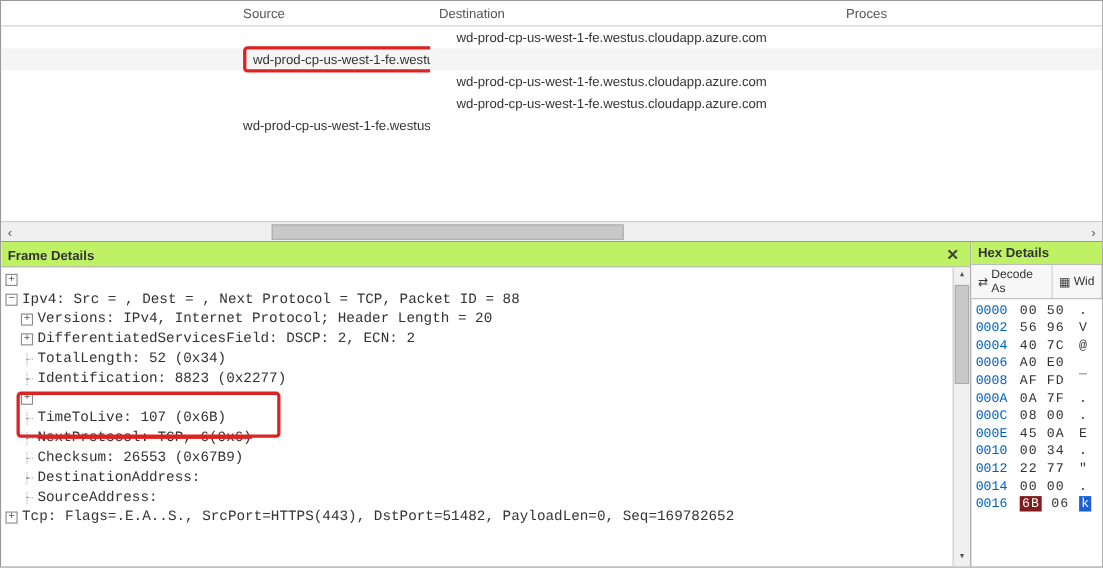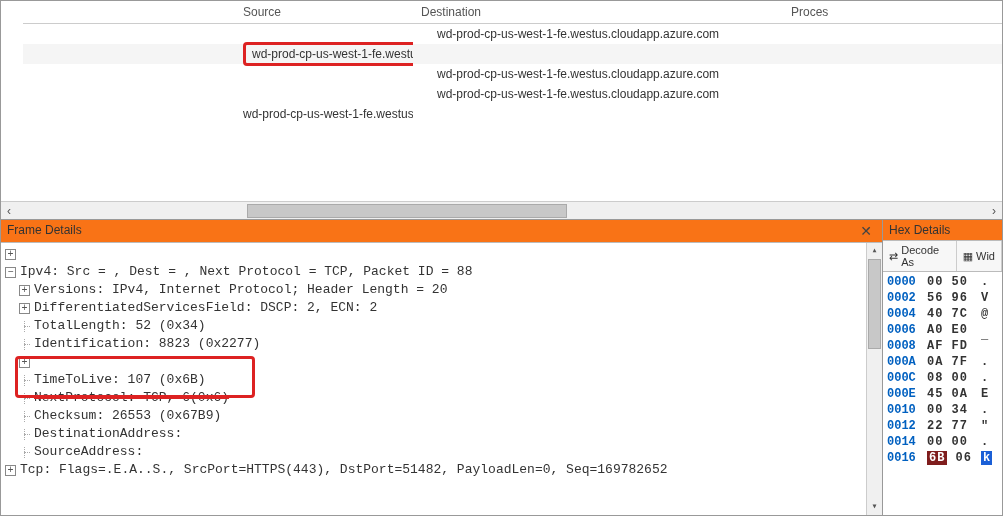--- a/index.html
+++ b/index.html
@@ -13,21 +13,20 @@
     overflow: hidden;
     border: 1px solid #999;
     display: flex;
     flex-direction: column;
   }
   
   .packet-list {
     flex: 0 0 200px;
     overflow: hidden;
     position: relative;
-    padding-left: 22px;
   }
   .packet-header {
     display: flex;
     border-bottom: 1px solid #ccc;
     background: #fff;
     font-weight: normal;
     color: #555;
   }
   .packet-header .col {
     padding: 4px 8px;
@@ -90,27 +89,28 @@
     border-right: 1px solid #999;
     overflow: hidden;
   }
   .hex-details {
     width: 119px;
     display: flex;
     flex-direction: column;
     overflow: hidden;
   }
   .pane-title {
-    background: #f97316;
+    background: #bef264;
     border-bottom: 1px solid #bbb;
     padding: 3px 6px;
     font-size: 12px;
     display: flex;
-    align-items: flex-start;
+    align-items: flex-end;
     justify-content: space-between;
+    font-weight: bold;
   }
   .close-btn {
     font-size: 14px;
     color: #444;
     cursor: pointer;
     padding: 0 4px;
   }
   .frame-body {
     flex: 1;
     overflow: hidden;
@@ -199,21 +199,21 @@
     gap: 3px;
   }
   .hex-body {
     flex: 1;
     font-family: Consolas, "Courier New", monospace;
     font-size: 12px;
     line-height: 16px;
     padding: 2px 4px;
     overflow: hidden;
   }
-  .hex-row { display: flex; gap: 6px; height: 16px; font-weight: bold; }
+  .hex-row { display: flex; gap: 6px; height: 16px; }
   .hex-off { color: #0060c0; width: 34px; }
   .hex-b { width: 48px; letter-spacing: 1px; }
   .hex-a { width: 14px; }
   .hex-hl { background: #7f1d1d; color: #fff; padding: 0 2px; }
   .hex-hl-a { background: #1a5fd6; color: #fff; padding: 0 2px; }
   .strike { text-decoration: line-through; text-decoration-color: #d22; text-decoration-thickness: 3px; }
 </style>
 </head>
 <body>
 

